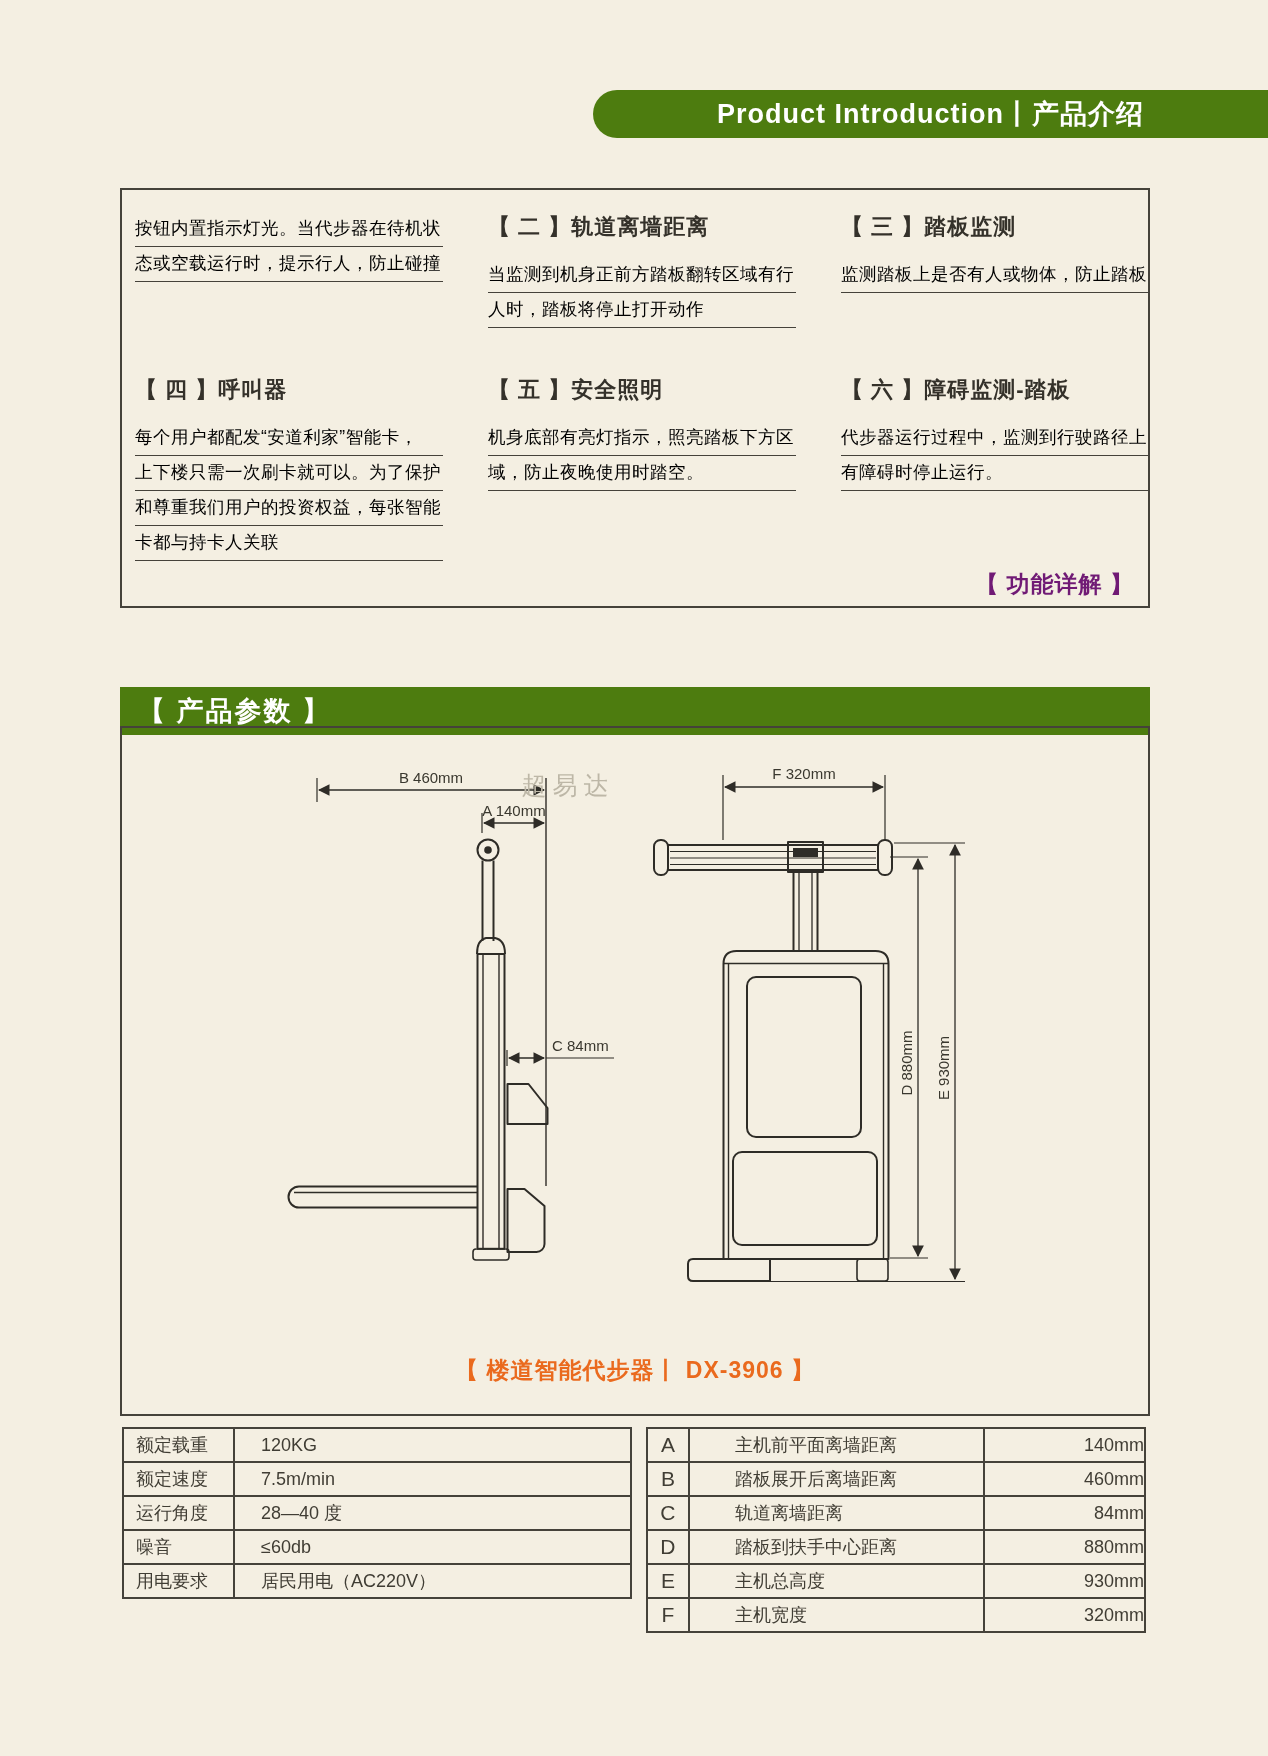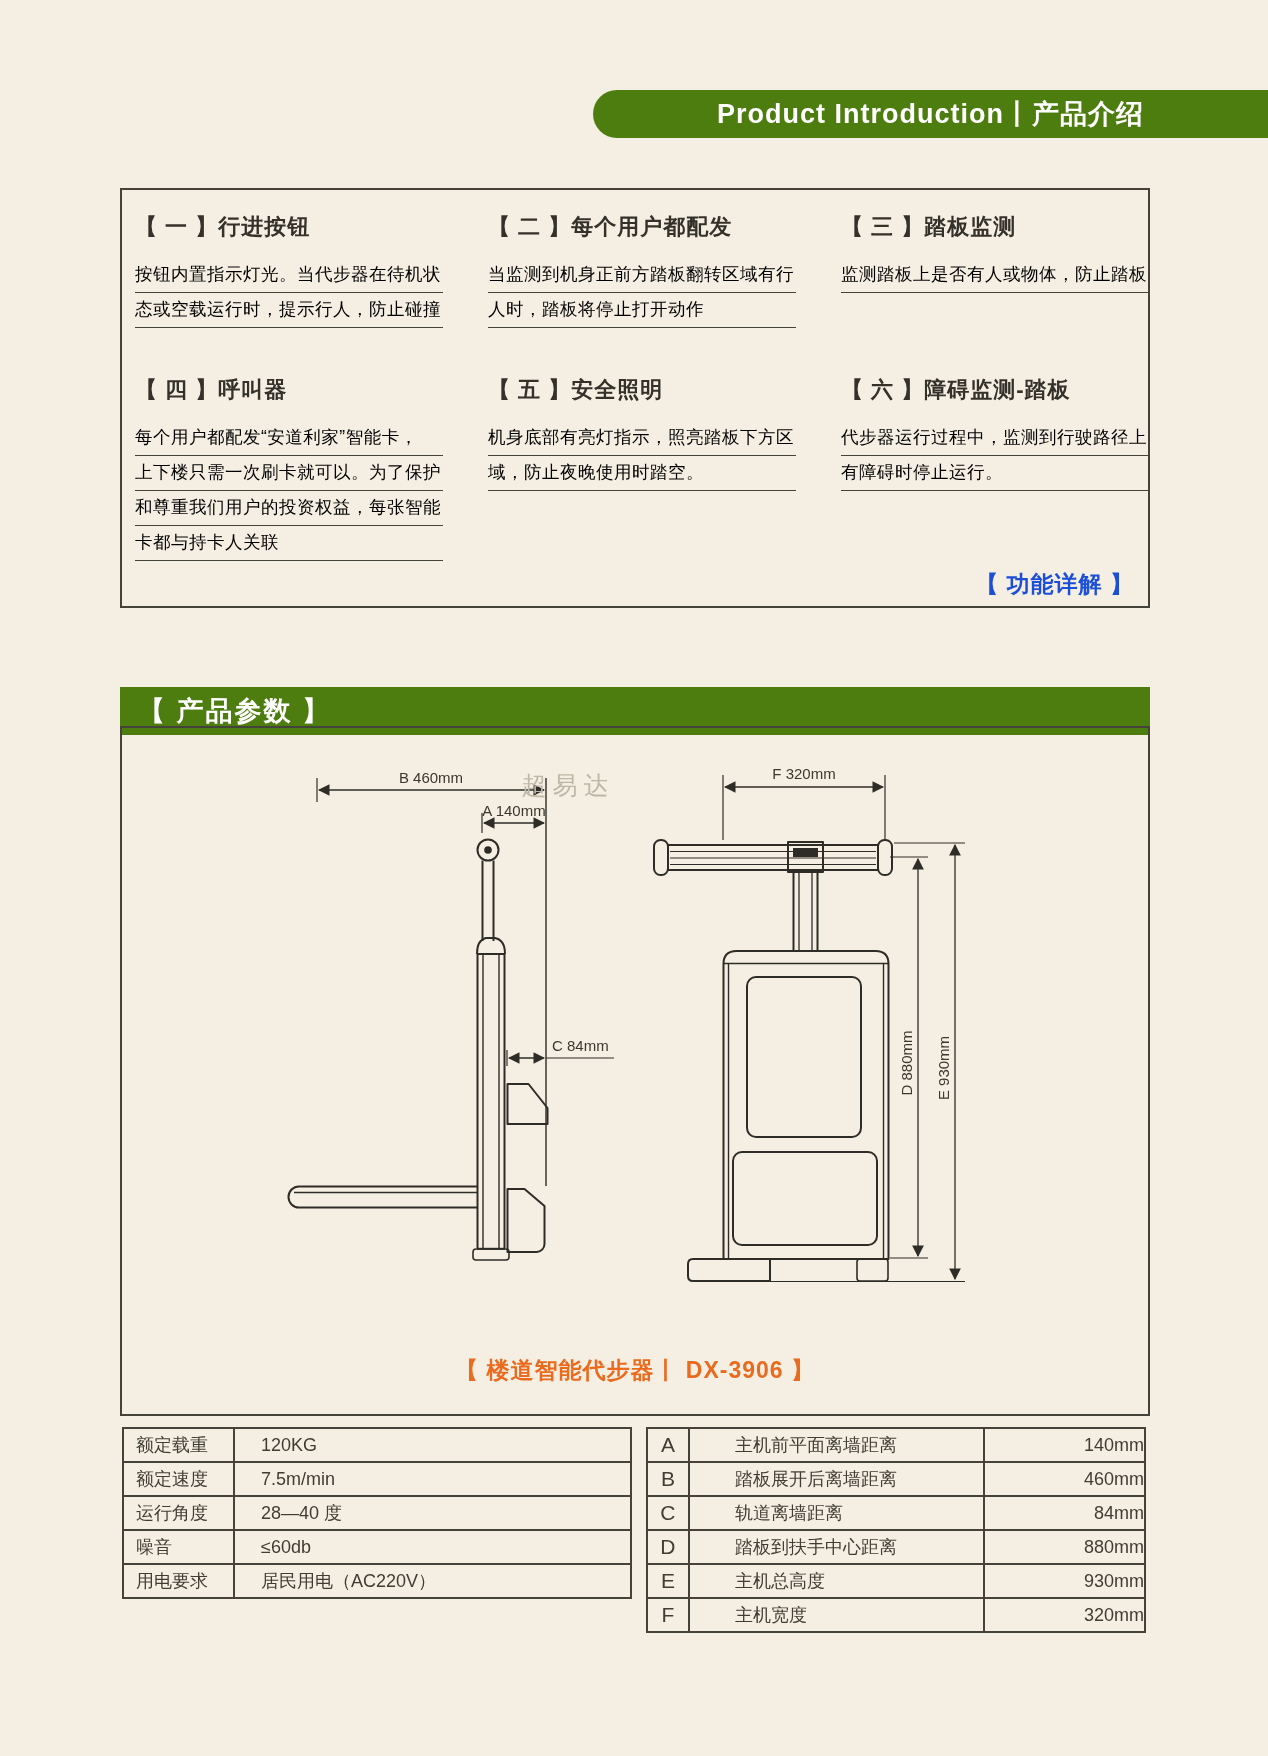--- a/index.html
+++ b/index.html
@@ -29,21 +29,21 @@
   .fsec-title {
     font-size:22px; font-weight:bold; color:#34312a;
     letter-spacing:1px; margin-bottom:16px;
   }
   .fline {
     font-size:17.5px; color:#000000; line-height:33.5px; height:35px;
     border-bottom:1.5px solid #45423a; letter-spacing:0.5px; white-space:nowrap;
   }
   .features-footer {
     position:absolute; right:14px; bottom:6px;
-    color:#1d4ed8; font-size:23px; font-weight:bold; letter-spacing:1px;
+    color:#701a75; font-size:23px; font-weight:bold; letter-spacing:1px;
   }
   
   .params-banner {
     position:absolute; left:120px; top:667px; width:1030px; height:48px;
     background:#4d7c0f; color:#fff; font-size:27px; font-weight:bold;
     line-height:48px; padding-left:18px; letter-spacing:2px;margin-top:20px;
   }
   
   .diagram-box {
     position:absolute; left:120px; top:726px; width:1030px; height:690px;
@@ -73,26 +73,25 @@
 </head>
 <body>
 
 <div class="page">
 
   <div class="top-banner">Product Introduction丨产品介绍</div>
 
   <div class="features-box">
     <div class="features-grid">
       <div class="fsec">
-        <div class="fsec-title">【 一 】行进按钮</div>
         <div class="fline">按钮内置指示灯光。当代步器在待机状</div>
         <div class="fline">态或空载运行时，提示行人，防止碰撞</div>
       </div>
       <div class="fsec">
-        <div class="fsec-title">【 二 】每个用户都配发</div>
+        <div class="fsec-title">【 二 】轨道离墙距离</div>
         <div class="fline">当监测到机身正前方踏板翻转区域有行</div>
         <div class="fline">人时，踏板将停止打开动作</div>
       </div>
       <div class="fsec">
         <div class="fsec-title">【 三 】踏板监测</div>
         <div class="fline">监测踏板上是否有人或物体，防止踏板</div>
       </div>
       <div class="fsec">
         <div class="fsec-title">【 四 】呼叫器</div>
         <div class="fline">每个用户都配发“安道利家”智能卡，</div>

